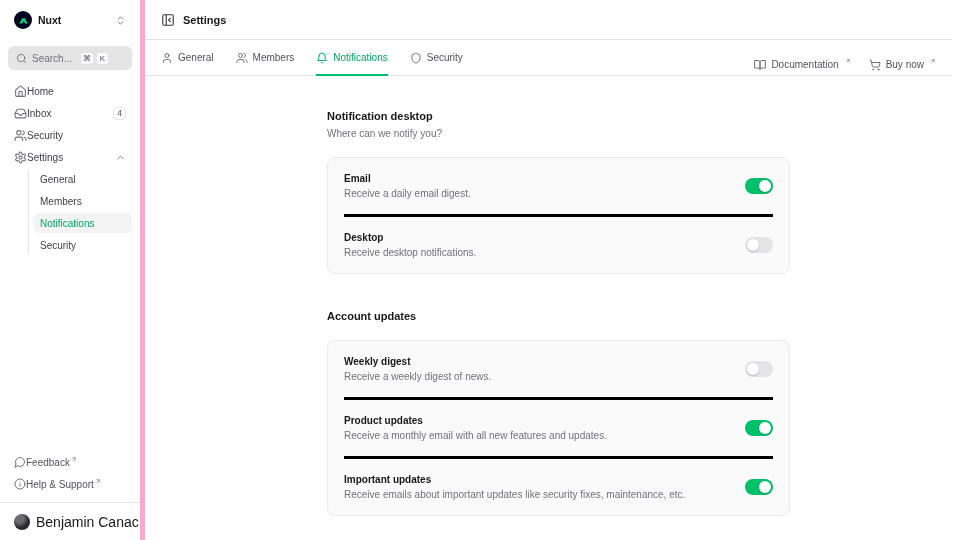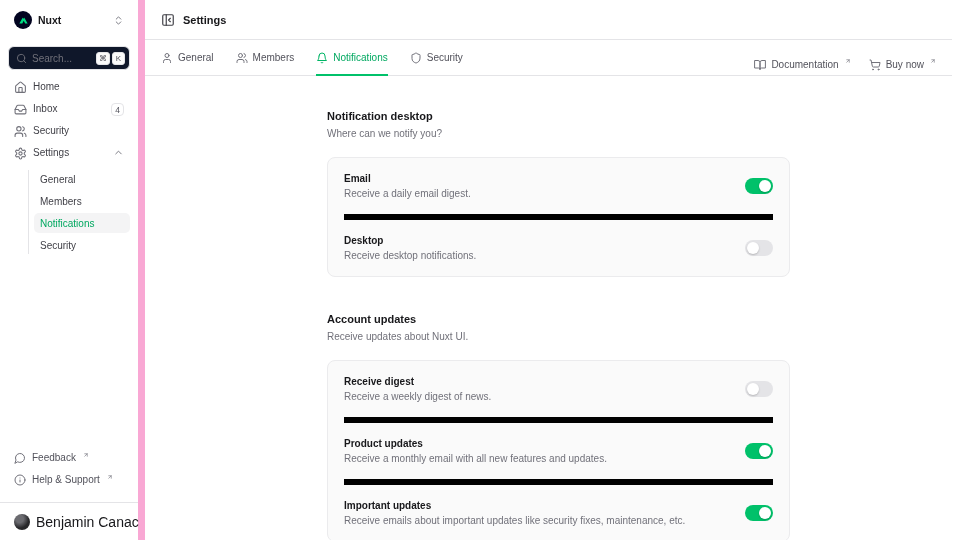--- a/index.html
+++ b/index.html
@@ -1,34 +1,34 @@
 <!DOCTYPE html>
 <html><head>
 <meta charset="utf-8">
 <style>
   * { margin:0; padding:0; box-sizing:border-box; }
   html,body { width:960px; height:540px; overflow:hidden; background:#fff; }
   body { font-family:"Liberation Sans", sans-serif; color:#18181b; font-size:10px; }
   .app { display:flex; width:960px; height:540px; }
 
   
-  .sidebar { width:145px; min-width:145px; border-right:7px solid #f9a8d4; display:flex; flex-direction:column; padding:0 8px; background:#fff; }
+  .sidebar { width:145px; min-width:145px; border-right:5px solid #f9a8d4; display:flex; flex-direction:column; padding:0 8px; background:#fff; }
   .sb-header { height:40px; display:flex; align-items:center; padding:0 6px; gap:6px; }
   .ws { display:flex; align-items:center; gap:6px; background:none; border:none; cursor:pointer; font-family:inherit; }
   .logo { width:18px; height:18px; border-radius:50%; background:#020420; display:inline-flex; align-items:center; justify-content:center; }
   .ws-name { font-size:10.5px; font-weight:700; color:#18181b; }
   .sb-header .updown { margin-left:auto; color:#71717a; display:inline-flex; }
   .icon { display:inline-flex; align-items:center; justify-content:center; flex:none; }
 
-  .search { margin-top:6px; height:24px; border:1px solid #e4e4e7; border-radius:6px; background:#0f172a; display:flex; align-items:center; gap:5px; padding:0 4px 0 7px; color:#71717a; font-size:10px; font-family:inherit; cursor:pointer; }
+  .search { margin-top:6px; height:24px; border:1px solid #e4e4e7; border-radius:6px; background:#e5e5e5; display:flex; align-items:center; gap:5px; padding:0 22px 0 7px; color:#71717a; font-size:10px; font-family:inherit; cursor:pointer; }
   .kbds { margin-left:auto; display:flex; gap:2px; }
   kbd { min-width:13px; height:13px; border:1px solid #e4e4e7; background:#fafafa; border-radius:3px; font-family:inherit; font-size:8px; color:#52525b; display:inline-flex; align-items:center; justify-content:center; padding:0 2px; }
 
   nav { margin-top:11px; }
-  .nav-item { height:20px; margin-bottom:2px; display:flex; align-items:flex-start; gap:6px; padding:0 6px; border-radius:5px; color:#3f3f46; cursor:pointer; }
+  .nav-item { height:20px; margin-bottom:2px; display:flex; align-items:center; padding:0 6px; border-radius:5px; color:#3f3f46; cursor:pointer; }
   .nav-item .icon { color:#71717a; }
   .nav-item .lbl { font-size:10px; font-weight:500; }
   .badge { margin-left:auto; height:13px; min-width:13px; padding:0 3px; border:1px solid #e4e4e7; border-radius:4px; background:#fff; color:#52525b; font-size:8.5px; display:inline-flex; align-items:center; justify-content:center; }
   .nav-item .chev { margin-left:auto; color:#71717a; display:inline-flex; }
 
   .subtree { position:relative; padding-left:26px; }
   .subtree::before { content:""; position:absolute; left:20px; top:1px; bottom:1px; width:1px; background:#e4e4e7; }
   .sub-item { height:20px; margin-bottom:2px; display:flex; align-items:center; padding:0 6px; border-radius:5px; color:#3f3f46; font-size:10px; font-weight:500; cursor:pointer; }
   .sub-item.active { background:#f4f4f5; color:#00a860; }
 
@@ -57,21 +57,21 @@
   .tab-link { display:flex; align-items:center; gap:5px; color:#52525b; font-size:10px; font-weight:500; cursor:pointer;margin-top:14px; }
   .tab-link .icon { color:#71717a; }
 
   .content { flex:1; overflow:hidden; padding:34px 0 0 182px; }
   .section { width:463px; }
   .section + .section { margin-top:36px; }
   .sec-title { font-size:11px; font-weight:700; color:#18181b; }
   .sec-sub { margin-top:6px; font-size:10px; color:#71717a; }
   .card { margin-top:18px; background:#fafafa; border:1px solid #ebebed; border-radius:8px; padding:0 16px; }
   .row { display:flex; align-items:center; padding:15px 0; }
-  .row + .row { border-top:6px solid #000000; }
+  .row + .row { border-top:3px solid #000000; }
   .row-title { font-size:10px; font-weight:600; color:#18181b; }
   .row-desc { margin-top:4px; font-size:10px; color:#71717a; }
   .row-text { flex:1; padding-right:20px; }
 
   .toggle { width:28px; height:16px; border-radius:999px; background:#e4e4e7; position:relative; flex:none; cursor:pointer; transition:background .2s; }
   .toggle .knob { position:absolute; top:2px; left:2px; width:12px; height:12px; border-radius:50%; background:#fff; box-shadow:0 1px 2px rgba(0,0,0,.2); }
   .toggle.on { background:#00c16a; }
   .toggle.on .knob { left:auto; right:2px; }
 
   svg { display:block; }
@@ -337,25 +337,24 @@
             </div>
             <span class="toggle">
                 <span class="knob"></span>
               </span>
           </div>
         </div>
       </section>
 
       <section class="section">
         <h2 class="sec-title">Account updates</h2>
-        <p class="sec-sub">Receive updates about Nuxt UI.</p>
         <div class="card">
           <div class="row">
             <div class="row-text">
-              <div class="row-title">Receive digest</div>
+              <div class="row-title">Weekly digest</div>
               <div class="row-desc">Receive a weekly digest of news.</div>
             </div>
             <span class="toggle">
                 <span class="knob"></span>
               </span>
           </div>
           <div class="row">
             <div class="row-text">
               <div class="row-title">Product updates</div>
               <div class="row-desc">Receive a monthly email with all new features and updates.</div>

